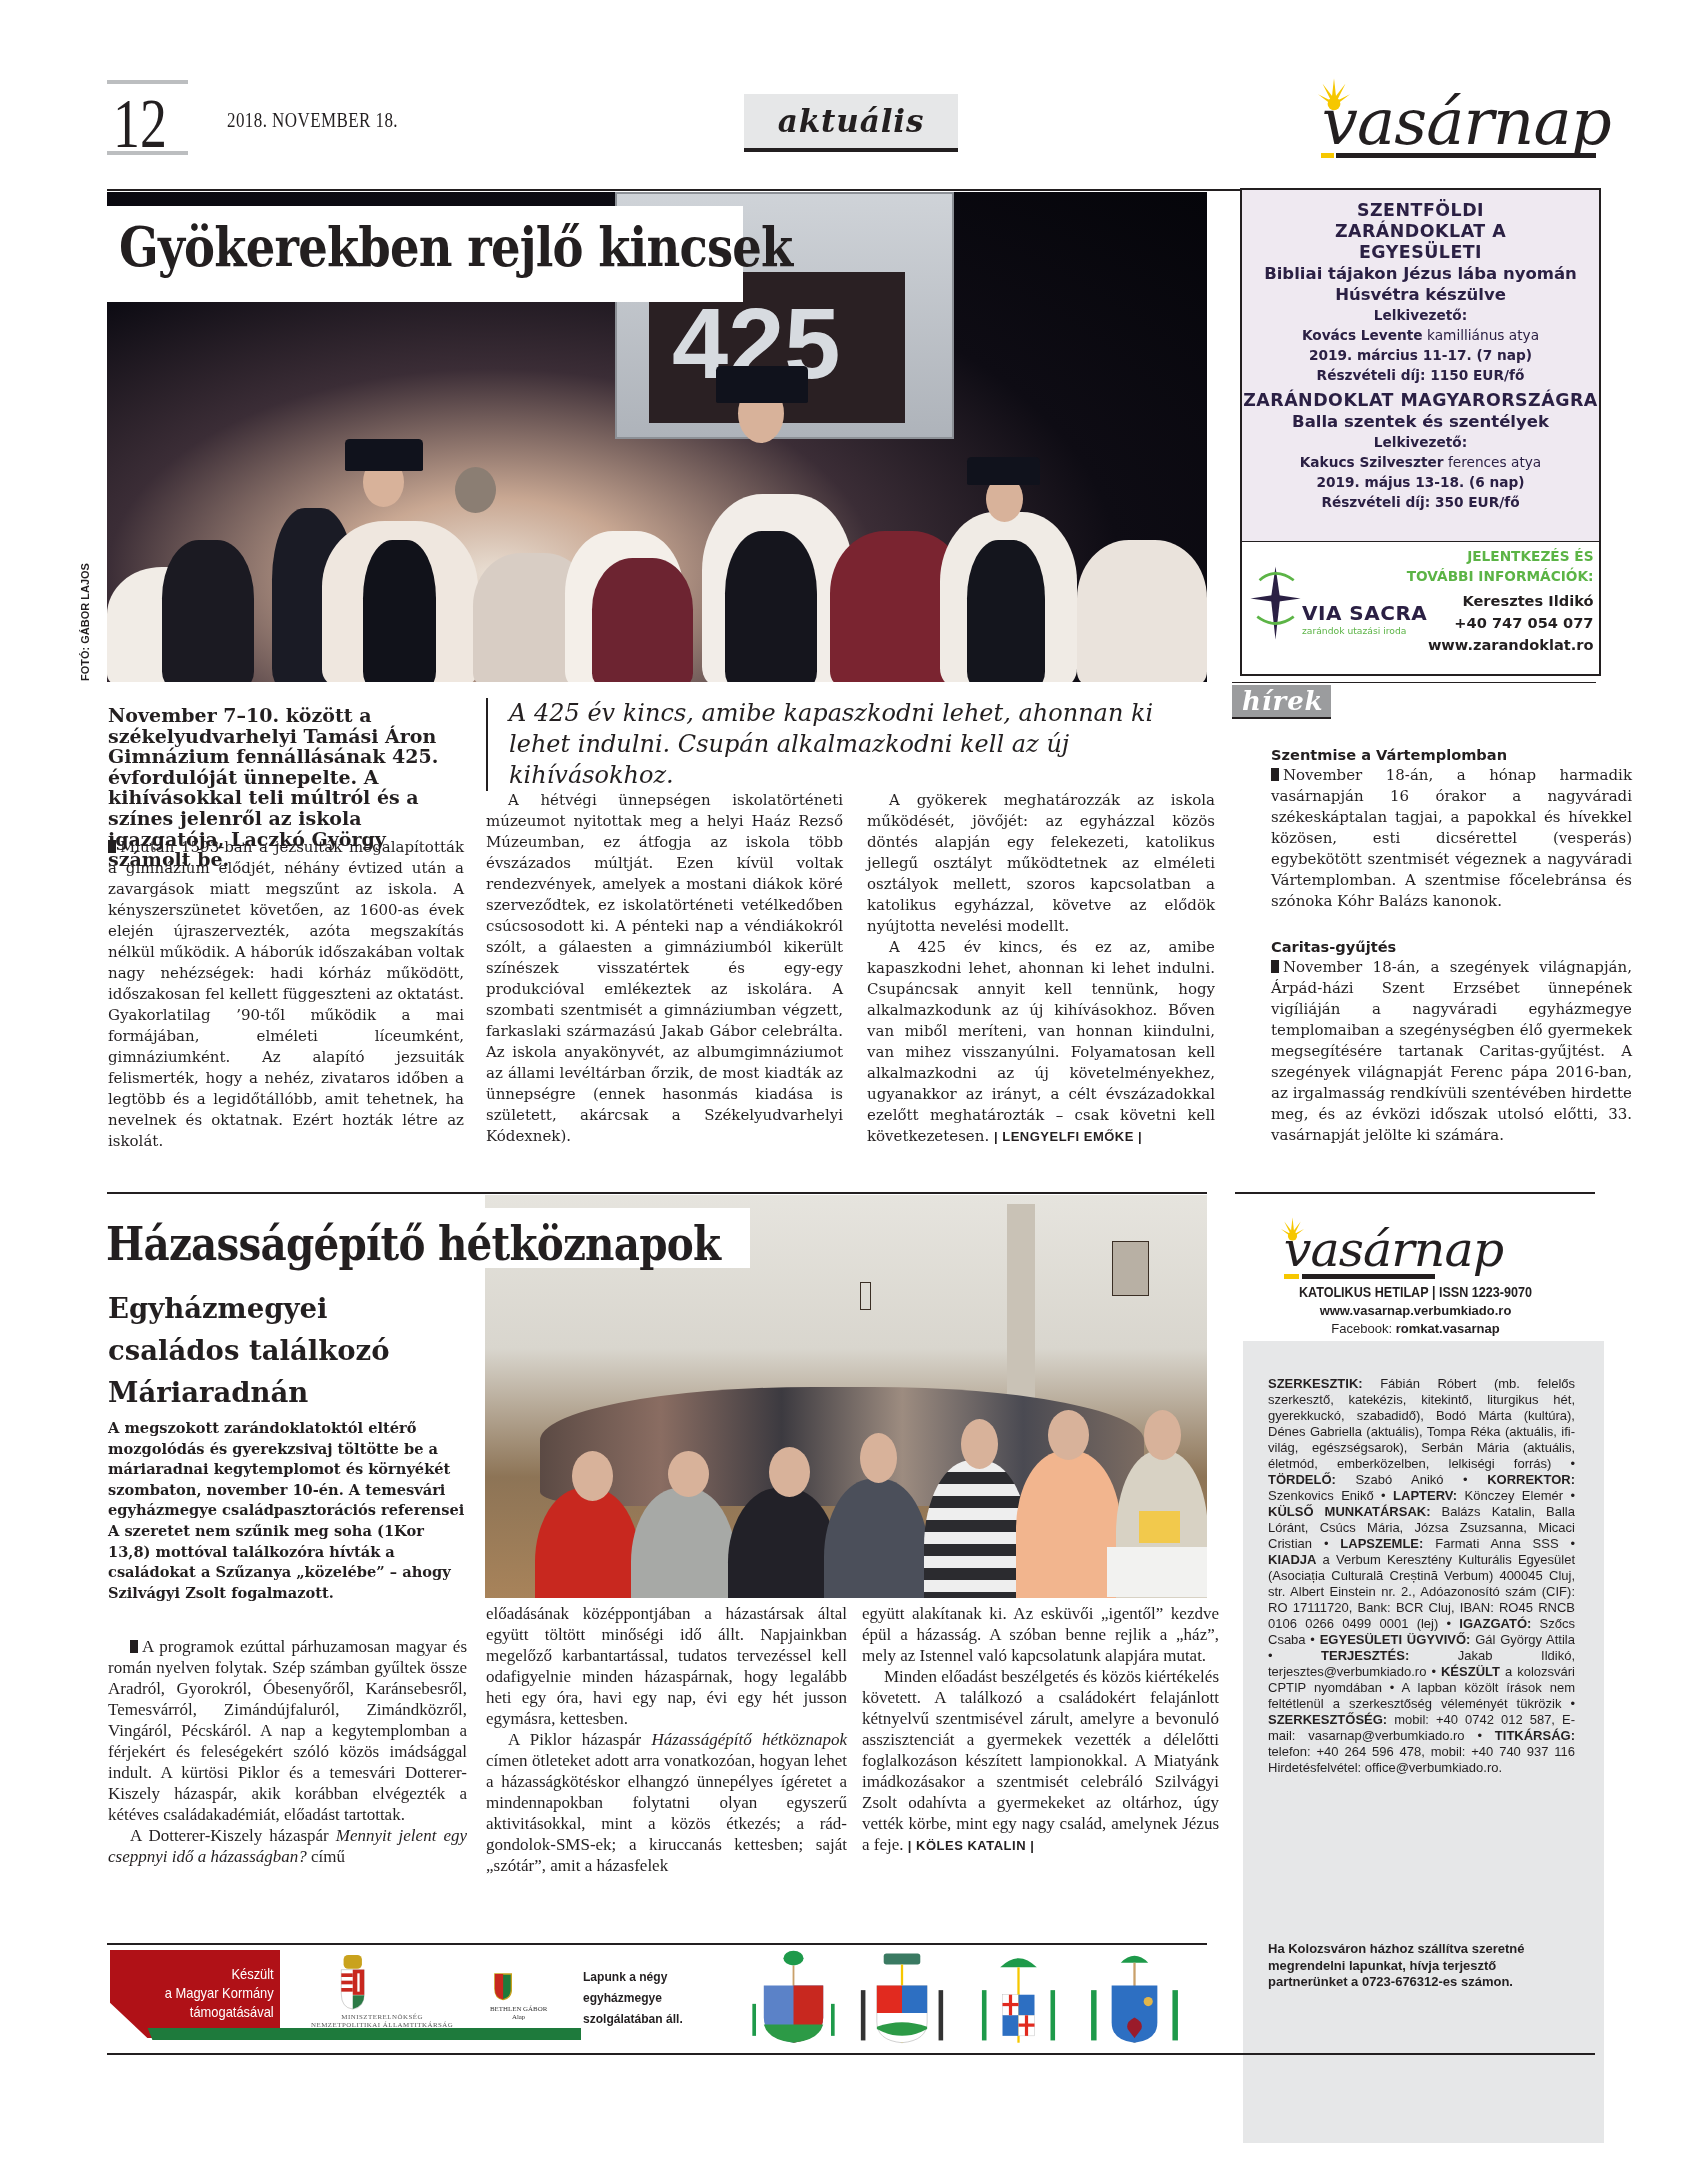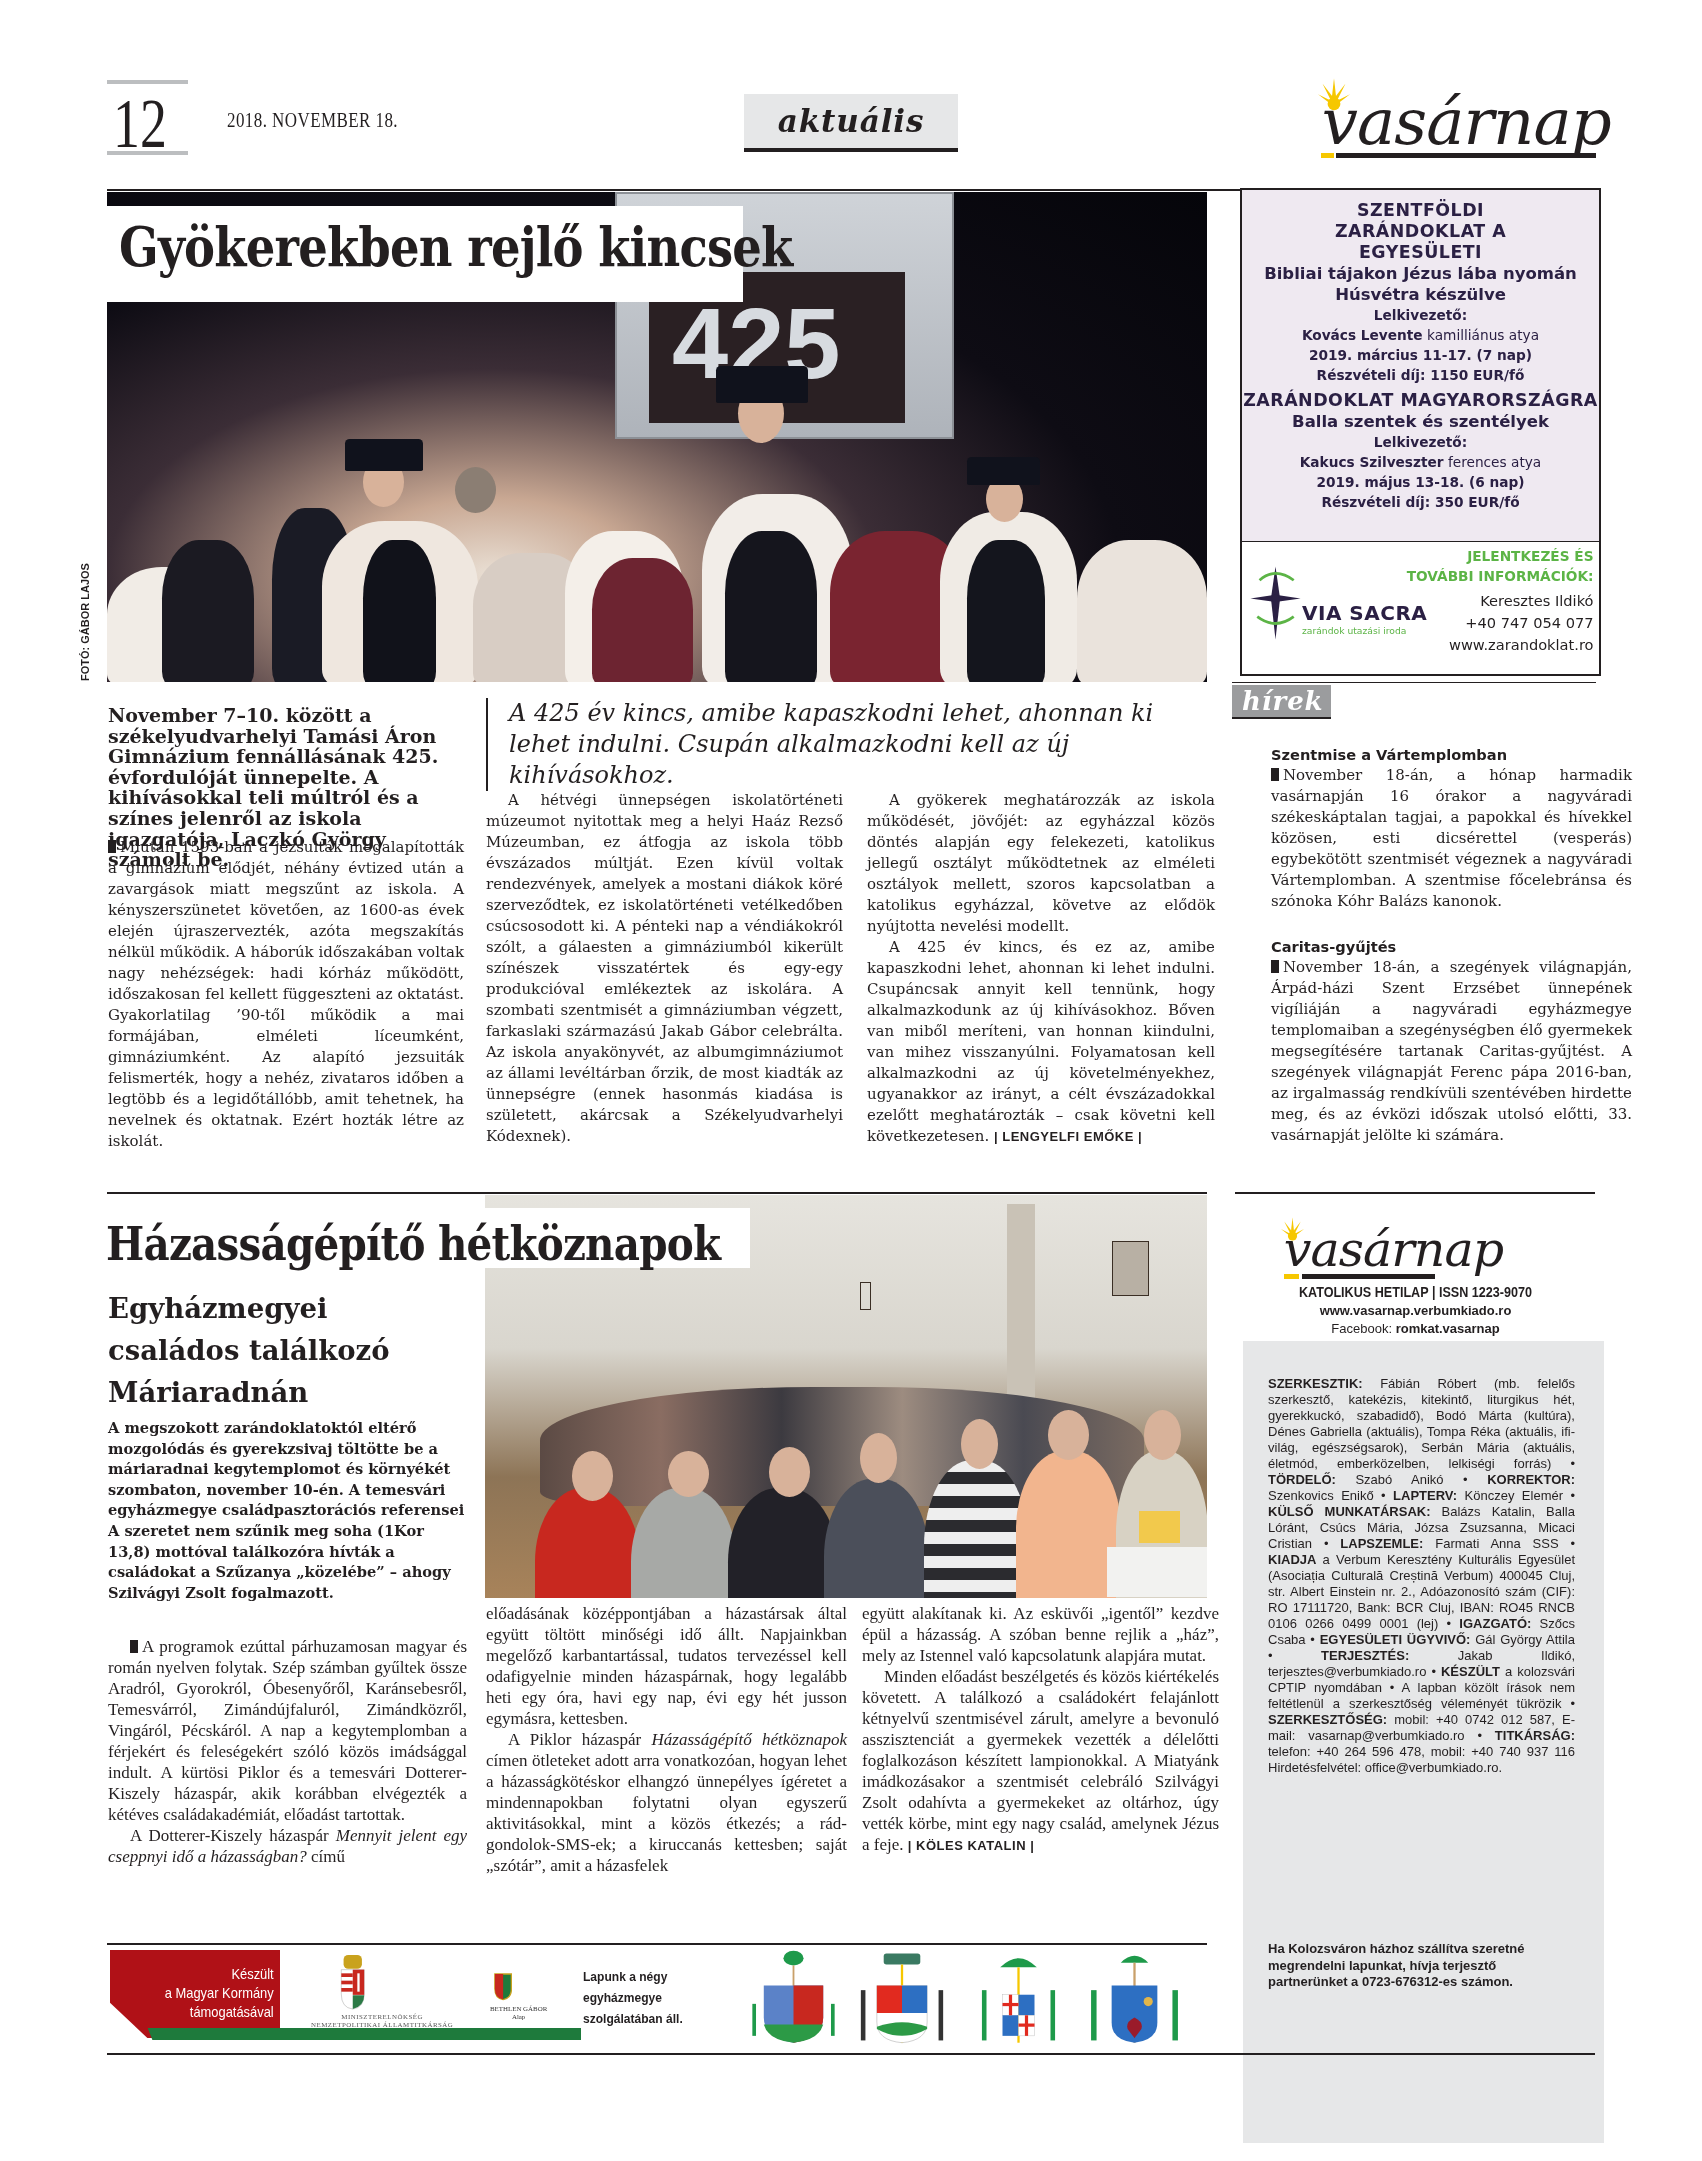--- a/index.html
+++ b/index.html
@@ -44,21 +44,21 @@
   
   .ad { left: 1240px; top: 188px; width: 361px; height: 488px; border: 2.3px solid #231f20; background: #ffffff; }
   .ad-top { position: absolute; left: 0; top: 0; width: 357px; height: 352px; background: #efe9f1; border-bottom: 1.8px solid #231f20; text-align: center; color: #2b2044; font-family: "DejaVu Sans", sans-serif; padding-top: 10px; }
   .ad-top .h { font-weight: bold; font-size: 17.4px; line-height: 21px; letter-spacing: 0.5px; }
   .ad-top .s { font-size: 16.5px; line-height: 21px; font-weight: bold; }
   .ad-top .t { font-size: 13.7px; line-height: 20px; font-weight: bold; }
   .ad-top .n { font-size: 13.7px; line-height: 20px; }
   .ad-top .n b { font-weight: bold; }
   .ad-bottom { position: absolute; left: 0; top: 354px; width: 357px; height: 129px; }
   .ad-green { color: #5cb446; font-family: "DejaVu Sans", sans-serif; font-weight: bold; font-size: 13.7px; line-height: 20px; text-align: right; position: absolute; right: 5.5px; top: 1.8px; }
-  .ad-contact { position: absolute; right: 5.5px; top: 46px; text-align: right; font-family: "DejaVu Sans", sans-serif; font-weight: normal; font-size: 14.6px; line-height: 22px; color: #231f20; }
+  .ad-contact { position: absolute; right: 5.5px; top: 46px; text-align: right; font-family: "DejaVu Sans", sans-serif; font-weight: bold; font-size: 14.6px; line-height: 22px; color: #231f20; }
   .via-name { position: absolute; left: 60px; top: 57px; font-family: "DejaVu Sans", sans-serif; font-weight: bold; font-size: 20px; color: #2b2044; letter-spacing: 0.5px; }
   .via-sub { position: absolute; left: 60px; top: 81px; font-family: "DejaVu Sans", sans-serif; font-size: 9.2px; color: #5cb446; }
   .compass { position: absolute; left: 6.4px; top: 18.3px; width: 55px; height: 82px; }
 
   
   .news-tag { left: 1232px; top: 685px; width: 99px; height: 34px; background: #9b9c9e; border-bottom: 2.3px solid #231f20; }
   .news-tag span { position: absolute; left: 10px; top: 0.9px; font-family: "DejaVu Serif", serif; font-style: italic; font-weight: bold; font-size: 26px; color: #ffffff; letter-spacing: 0.9px; }
   .news-head { font-family: "DejaVu Sans", sans-serif; font-weight: bold; font-size: 14.6px; line-height: 20px; }
   .news-col { left: 1242px; width: 361px; margin-left: 29px; }
 

